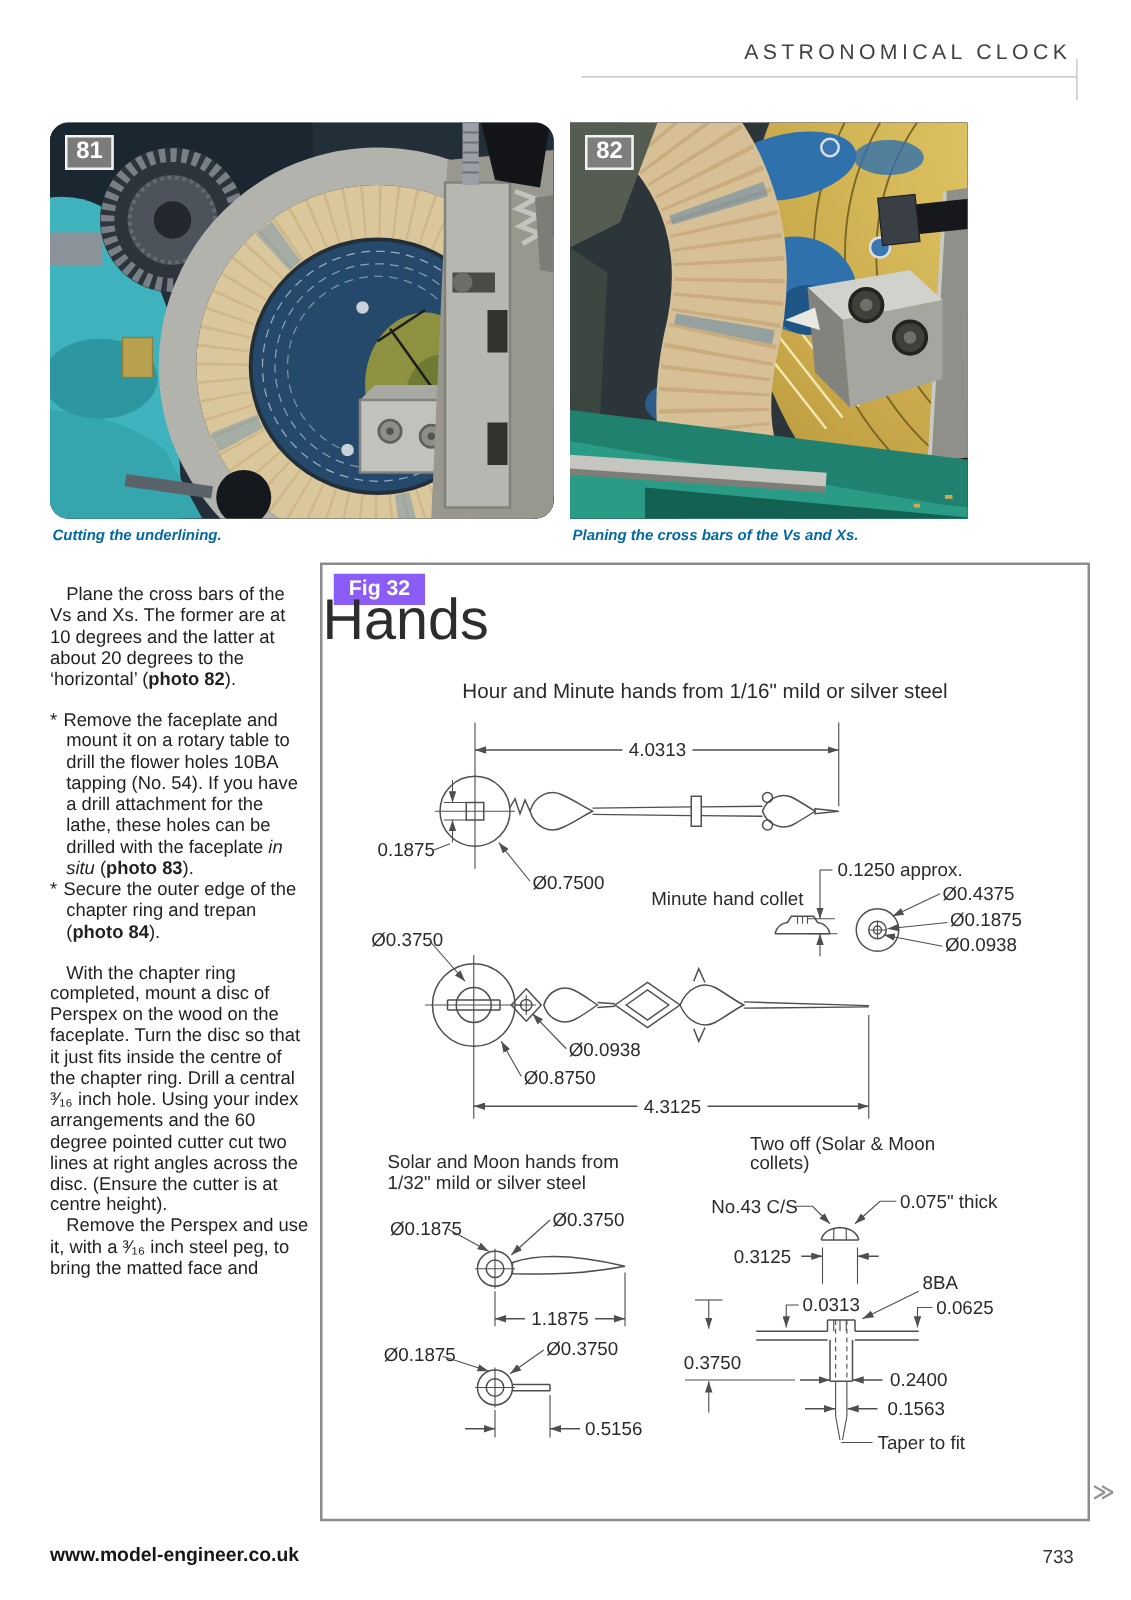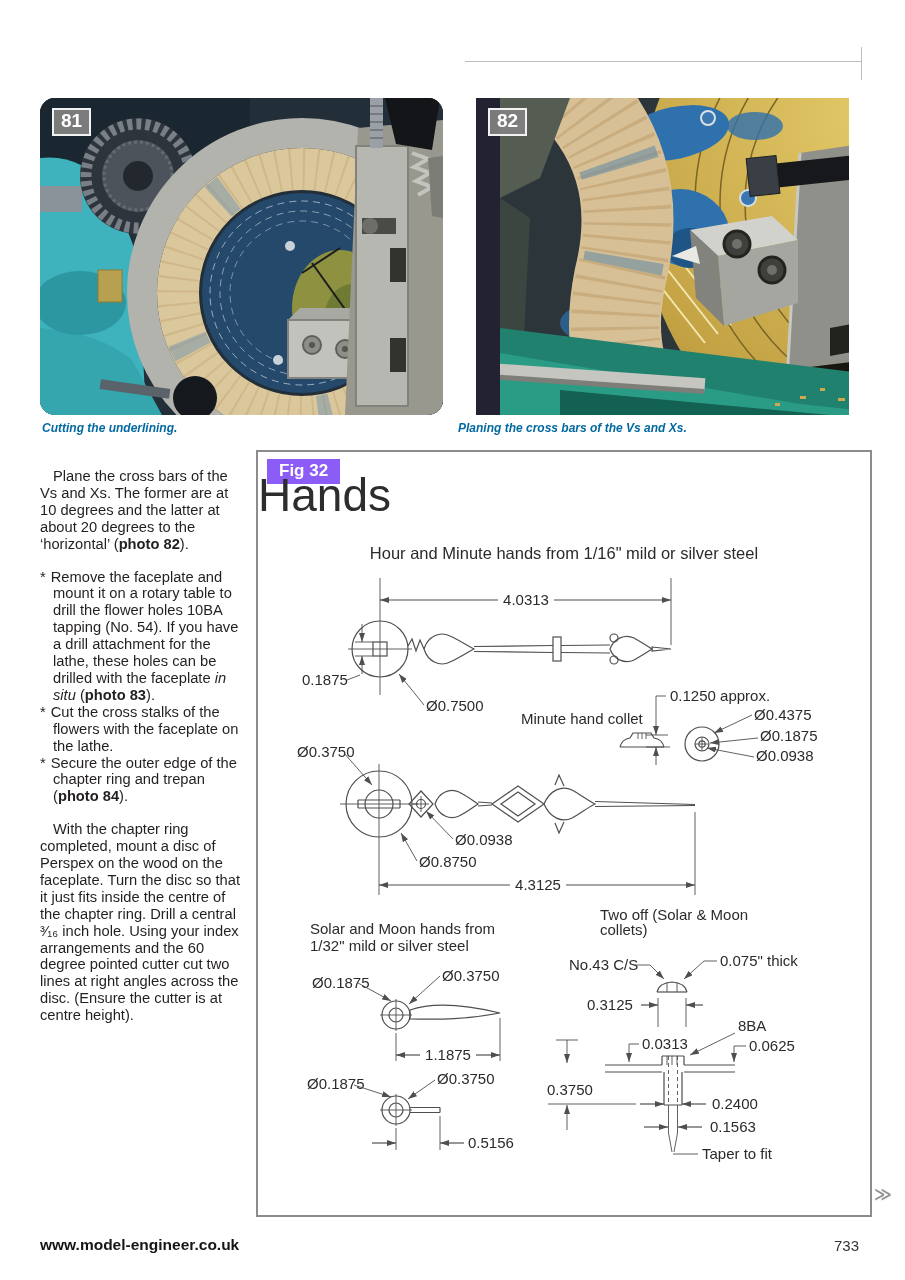--- a/index.html
+++ b/index.html
@@ -38,20 +38,21 @@
   
   .site{position:absolute;left:40px;top:1236px;font-weight:bold;font-size:15.5px;color:#161616;}
   .pageno{position:absolute;right:46px;top:1237px;font-size:15px;color:#333;}
   .more{position:absolute;left:874px;top:1184px;color:#929292;font-size:17px;font-weight:bold;}
 </style>
 </head>
 <body>
 
 <div id="page">
 
+  <div class="hdr">ASTRONOMICAL CLOCK</div>
   <div class="hline"></div>
   <div class="vline"></div>
 
   <div class="photo" style="left:40px;width:403px;border-radius:15px;">
     <svg width="403" height="317" viewBox="0 0 403 317">
       <rect width="403" height="317" fill="#222e38"></rect>
       <rect width="210" height="75" fill="#1a2630"></rect>
       <path d="M0,60 Q40,55 72,92 L98,160 L106,317 L0,317 Z" fill="#3fb3bd"></path>
       <path d="M0,230 Q60,235 92,262 L122,317 L0,317 Z" fill="#35a5ae"></path>
       <ellipse cx="40" cy="205" rx="46" ry="32" fill="#2c97a1"></ellipse>
@@ -99,21 +100,21 @@
         <path d="M372,55 l16,6 l-14,8 l16,6 l-14,8 l16,6 l-14,8" stroke="#c4c4be" stroke-width="4" fill="none"></path>
         <polygon points="388,60 403,58 403,120 392,118" fill="#7d7d77"></polygon>
       </g>
       <circle cx="155" cy="300" r="22" fill="#15181c"></circle>
       <rect x="60" y="286" width="70" height="10" fill="#5a626a" transform="rotate(8 95 291)"></rect>
       <rect x="58" y="172" width="24" height="32" fill="#b7a04f" stroke="#8f7c32"></rect>
     </svg>
     <div class="badge">81</div>
   </div>
 
-  <div class="photo" style="left:476px;width:349px;padding-left:24px;">
+  <div class="photo" style="left:456px;width:318px;">
     <svg width="401" height="317" viewBox="0 0 401 317">
       <defs>
         <radialGradient id="brass" cx="0.4" cy="0.35" r="0.9">
           <stop offset="0" stop-color="#e3c968"></stop>
           <stop offset="0.55" stop-color="#c3a244"></stop>
           <stop offset="1" stop-color="#8a6f25"></stop>
         </radialGradient>
       </defs>
       <rect width="401" height="317" fill="#2b353a"></rect>
       <circle cx="430" cy="105" r="290" fill="url(#brass)"></circle>
@@ -181,23 +182,23 @@
     </svg>
     <div class="badge">82</div>
   </div>
 
   <div class="cap" style="left:42px;">Cutting the underlining.</div>
   <div class="cap" style="left:458px;">Planing the cross bars of the Vs and Xs.</div>
 
   <div class="col">
     <p class="ind gap"><span>Plane the cross bars of the Vs and Xs. The former are at 10 degrees and the latter at about 20 degrees to the ‘horizontal’ (</span><b>photo 82</b><span>).</span></p>
     <p class="bullet gap"><span class="mk">*</span><span>Remove the faceplate and mount it on a rotary table to drill the flower holes 10BA tapping (No. 54). If you have a drill attachment for the lathe, these holes can be drilled with the faceplate </span><i>in situ</i><span> (</span><b>photo 83</b><span>).</span></p>
-    <p class="bullet"><span class="mk">*</span><span>Cut the cross stalks of the flowers with the faceplate on the lathe.</span></p>
     <p class="bullet"><span class="mk">*</span><span>Secure the outer edge of the chapter ring and trepan (</span><b>photo 84</b><span>).</span></p>
     <p class="ind gap">With the chapter ring completed, mount a disc of Perspex on the wood on the faceplate. Turn the disc so that it just fits inside the centre of the chapter ring. Drill a central ³⁄₁₆ inch hole. Using your index arrangements and the 60 degree pointed cutter cut two lines at right angles across the disc. (Ensure the cutter is at centre height).</p>
+    <p class="ind">Remove the Perspex and use it, with a ³⁄₁₆ inch steel peg, to bring the matted face and</p>
   </div>
 
   <div class="fig">
     <svg class="figsvg" width="612" height="760" viewBox="0 0 612 760">
       <defs>
         <marker id="arr" markerWidth="9" markerHeight="6" refX="9" refY="3" orient="auto-start-reverse" markerUnits="userSpaceOnUse">
           <path d="M0,0 L9,3 L0,6 Z" fill="#4f4f4f"></path>
         </marker>
       </defs>
 

